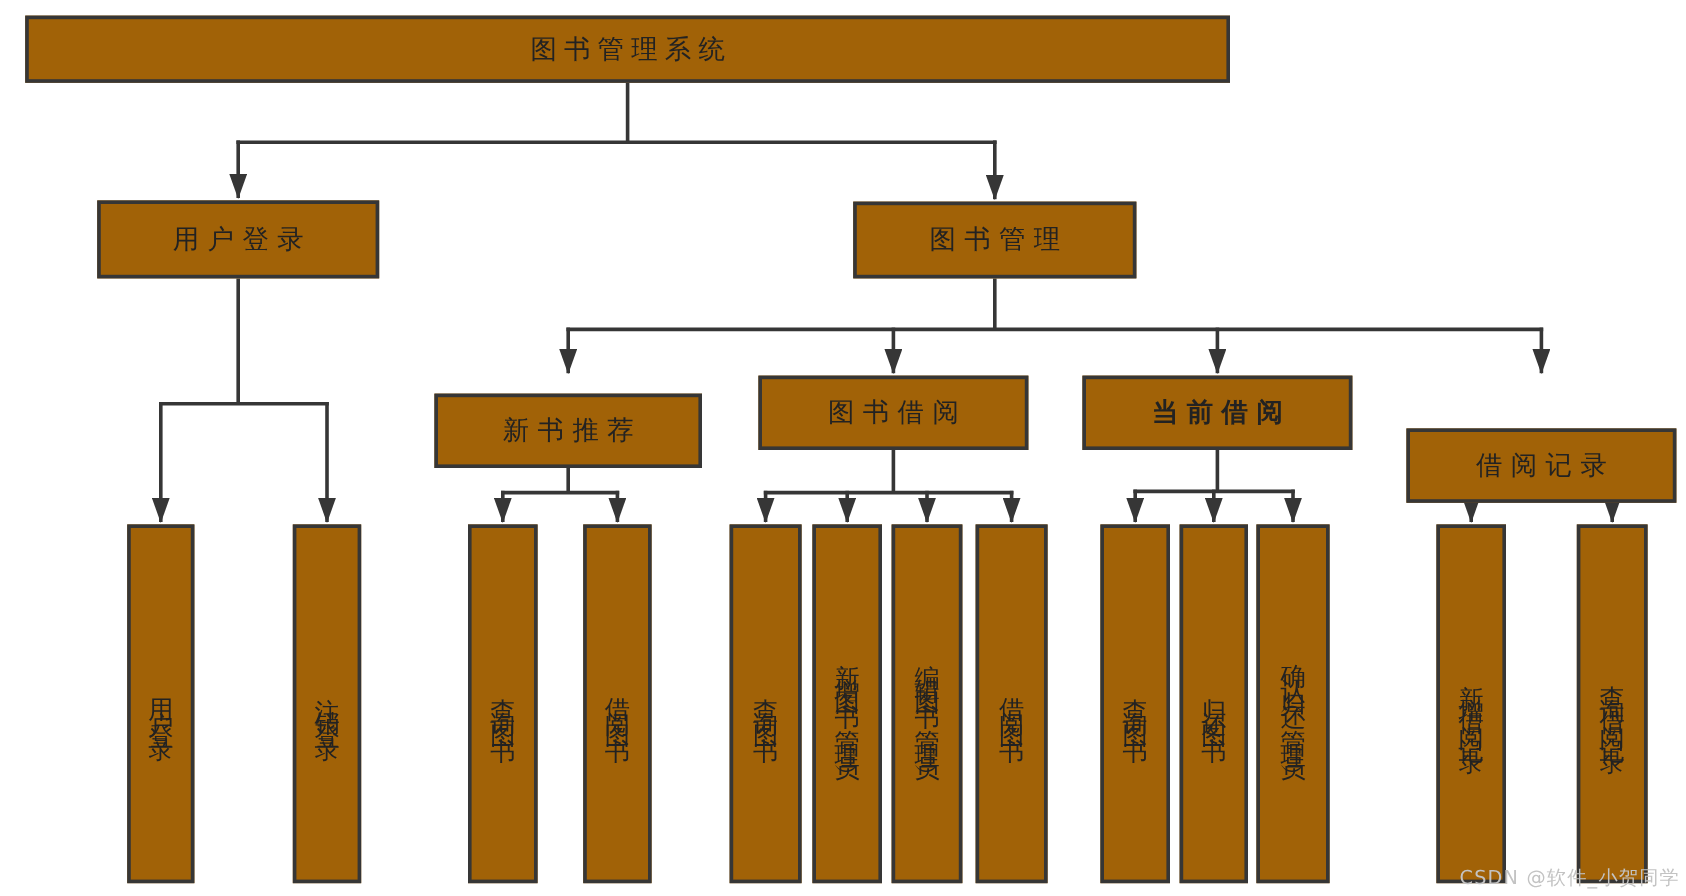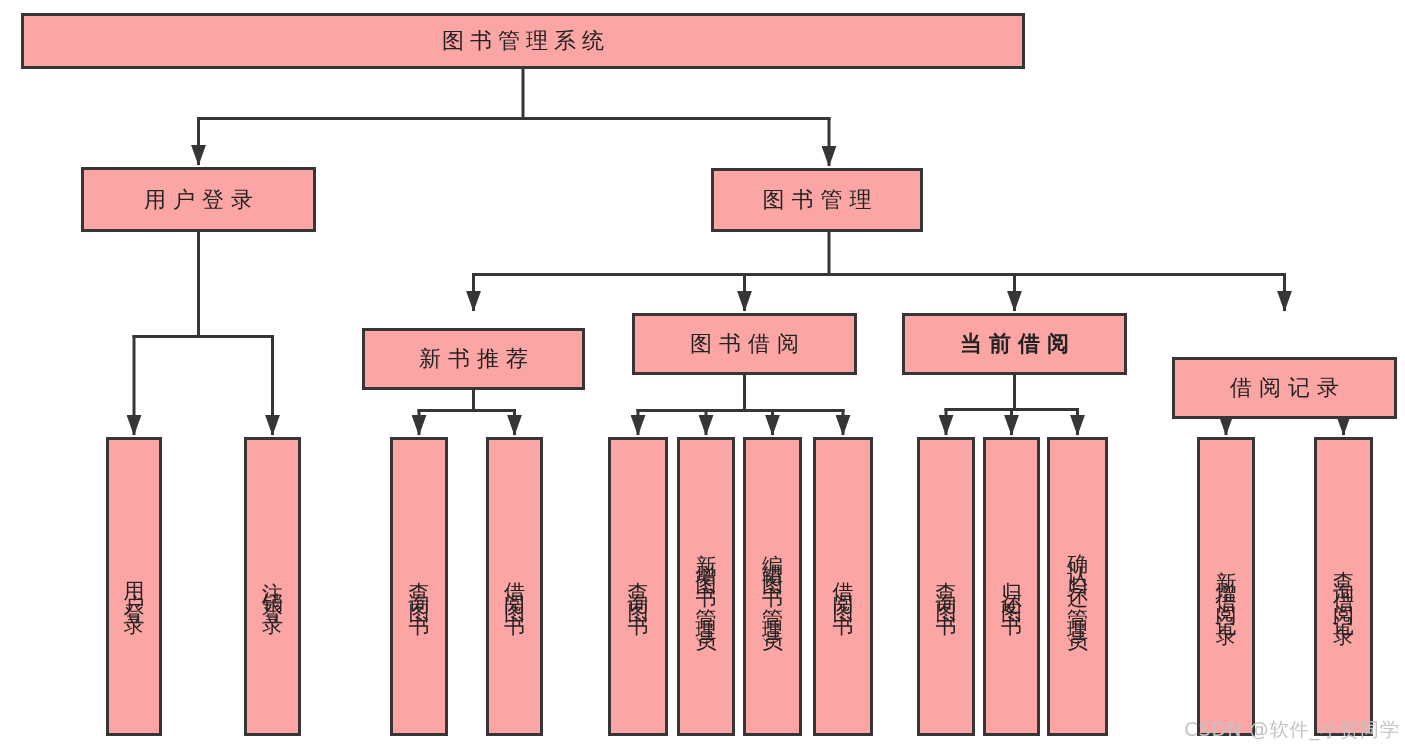--- a/index.html
+++ b/index.html
@@ -17,21 +17,21 @@
   .connectors {
     position: absolute;
     left: 0; top: 0;
     width: 1405px; height: 747px;
     pointer-events: none;
   }
   .box {
     position: absolute;
     box-sizing: border-box;
     border: 3px solid #363636;
-    background: #fca5a5;
+    background: #a16207;
     display: flex;
     align-items: center;
     justify-content: center;
     color: #222222;
     white-space: nowrap;
   }
   .hbox {
     font-size: 22px;
     letter-spacing: 7px;
     text-indent: 7px; 
@@ -41,21 +41,21 @@
     writing-mode: vertical-rl;
     text-orientation: mixed;
     font-size: 21px;
     letter-spacing: 11px;
     white-space: nowrap;
   }
   .watermark {
     position: absolute;
     right: 5px;
     bottom: 4px;
-    font-size: 19px;
+    font-size: 16px;
     letter-spacing: 1px;
     color: #c3c3c3;
     z-index: 5;
   }
 </style>
 </head>
 <body>
 
 <div class="canvas">
 
@@ -98,21 +98,21 @@
 
       <path d="M1284.5 375 V408.5 M1224.5 408.5 H1345"></path>
       <line x1="1226" y1="407" x2="1226" y2="435" marker-end="url(#arw)"></line>
       <line x1="1343.5" y1="407" x2="1343.5" y2="435" marker-end="url(#arw)"></line>
     </g>
   </svg>
 
   <div class="box hbox root-box" style="left:21px; top:13px; width:1004px; height:56px;">图书管理系统</div>
 
   <div class="box hbox" style="left:81px; top:167px; width:235px; height:65px;">用户登录</div>
-  <div class="box hbox" style="left:711px; top:168px; width:212px; height:64px;">图书管理</div>
+  <div class="box hbox" style="left:711px; top:168px; width:236px; height:64px;">图书管理</div>
 
   <div class="box hbox" style="left:362px; top:313px; width:223px; height:62px;margin-top:15px;">新书推荐</div>
   <div class="box hbox" style="left:632px; top:313px; width:225px; height:62px;">图书借阅</div>
   <div class="box hbox" style="left:902px; top:313px; width:225px; height:62px;font-weight:bold;">当前借阅</div>
   <div class="box hbox" style="left:1172px; top:313px; width:225px; height:62px;margin-top:44px;">借阅记录</div>
 
   <div class="box vbox" style="left:106px; top:437px; width:56px; height:299px;">用户登录</div>
   <div class="box vbox" style="left:244px; top:437px; width:57px; height:299px;">注销登录</div>
 
   <div class="box vbox" style="left:390px; top:437px; width:58px; height:299px;">查询图书</div>

